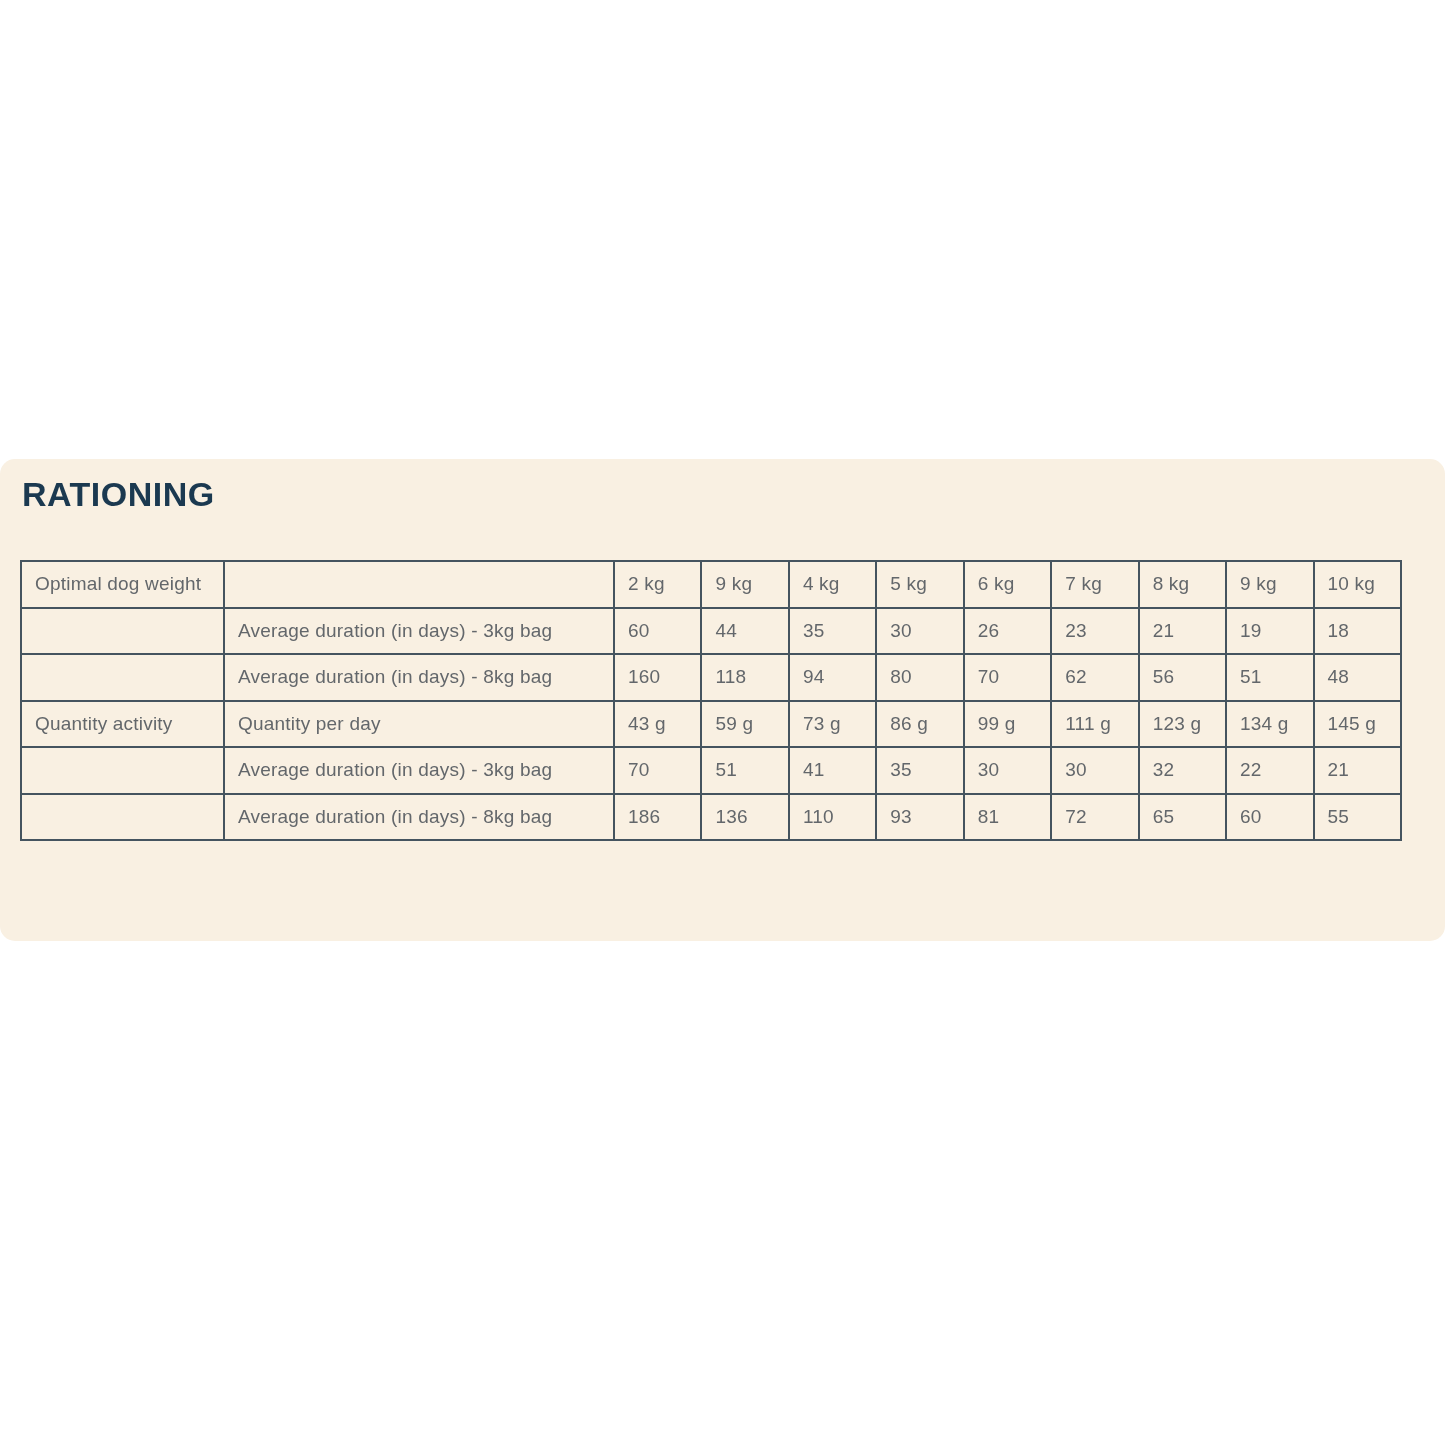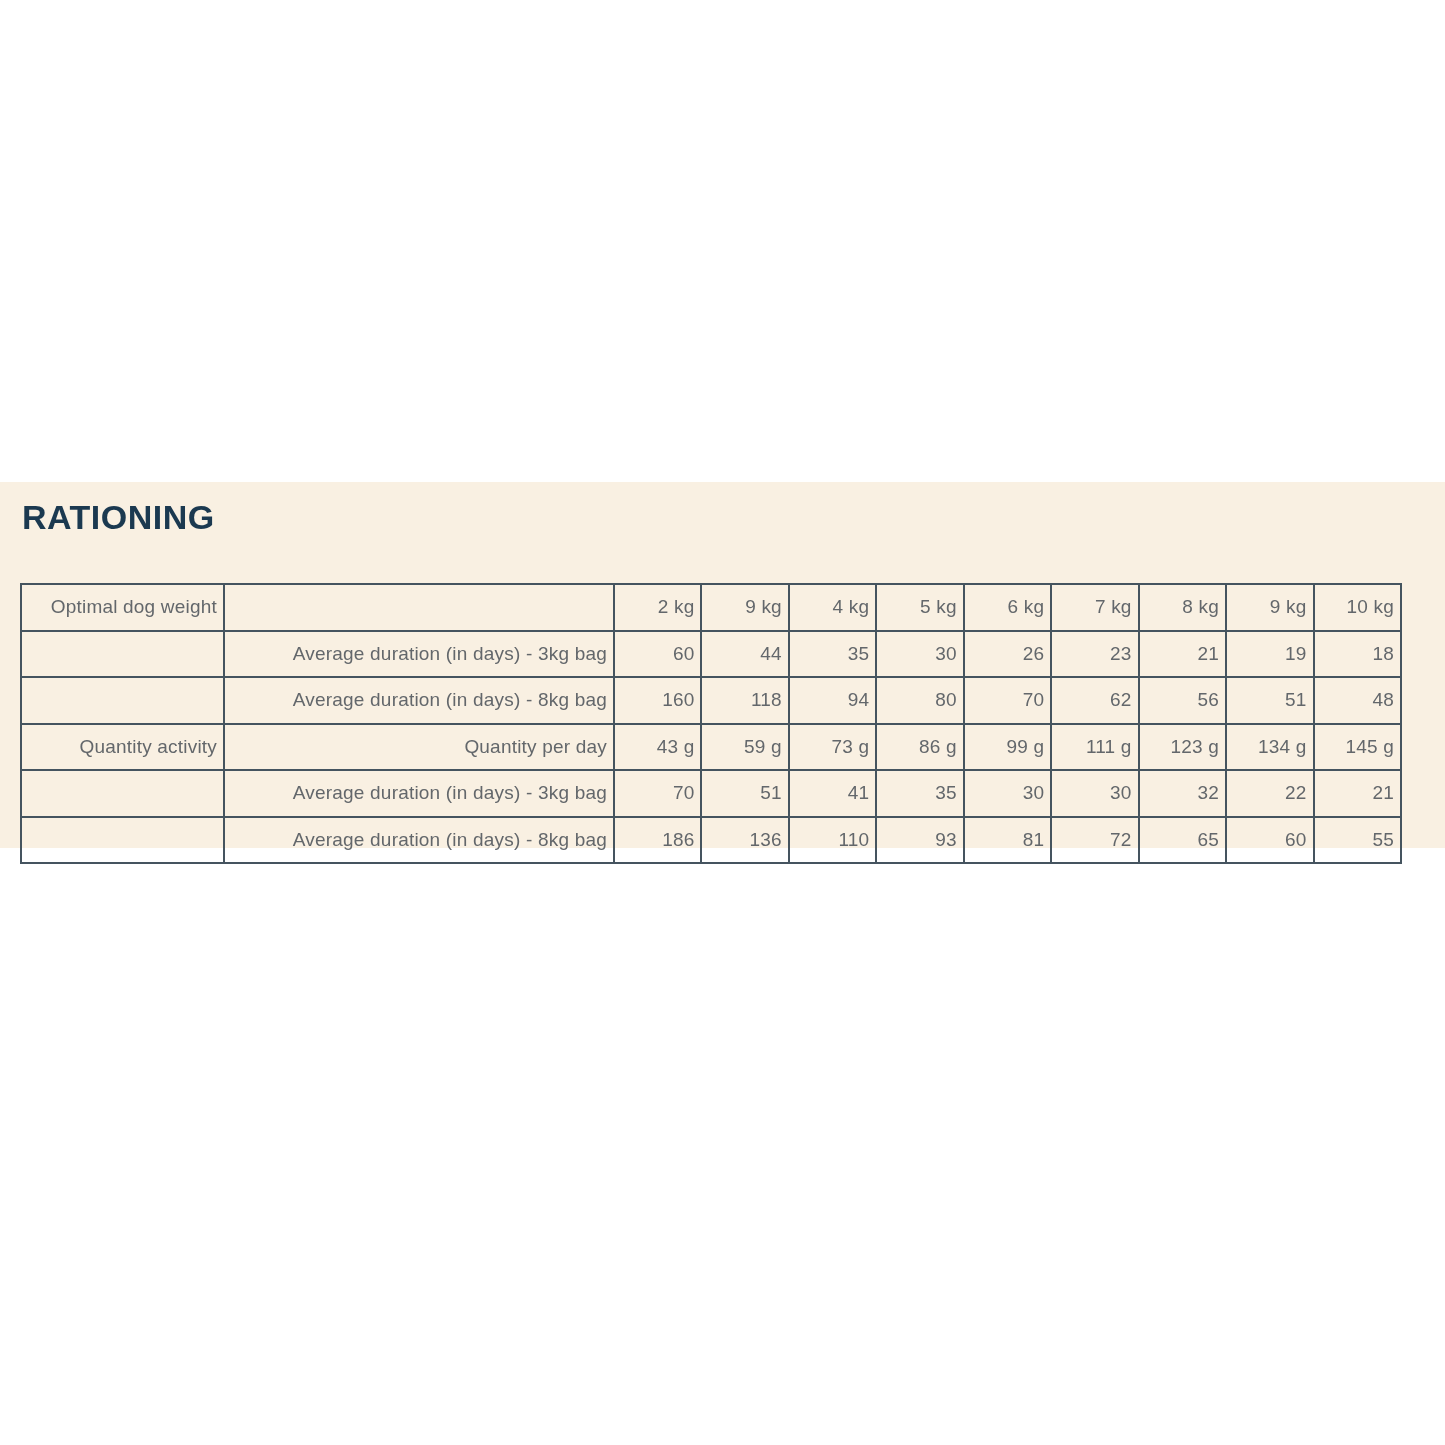--- a/index.html
+++ b/index.html
@@ -10,44 +10,44 @@
     width: 1445px;
     height: 1445px;
     background: #ffffff;
     font-family: "Liberation Sans", sans-serif;
     position: relative;
     overflow: hidden;
   }
   .rationing-band {
     position: absolute;
     left: 0;
-    top: 482px;
+    top: 459px;
     width: 1445px;
-    height: 366px;
+    height: 482px;
     background: #f9f0e2;
+    border-radius: 15px;
   }
   .section-title {
     position: absolute;
     left: 22px;
     top: 17px;
     margin: 0;
     font-size: 34px;
     line-height: 1.1;
     font-weight: 700;
     letter-spacing: 0.5px;
     color: #1b3950;
   }
   table.rationing-table {
     position: absolute;
     left: 20px;
     top: 101px;
     width: 1382px;
     border-collapse: collapse;
     table-layout: fixed;
-    text-align: right;
   }
   table.rationing-table td {
     border: 2px solid #45545f;
     height: 44.5px;
     padding: 0 6px 0 13px;
     font-size: 19px;
     letter-spacing: 0.2px;
     color: #63676b;
     vertical-align: middle;
     white-space: nowrap;

